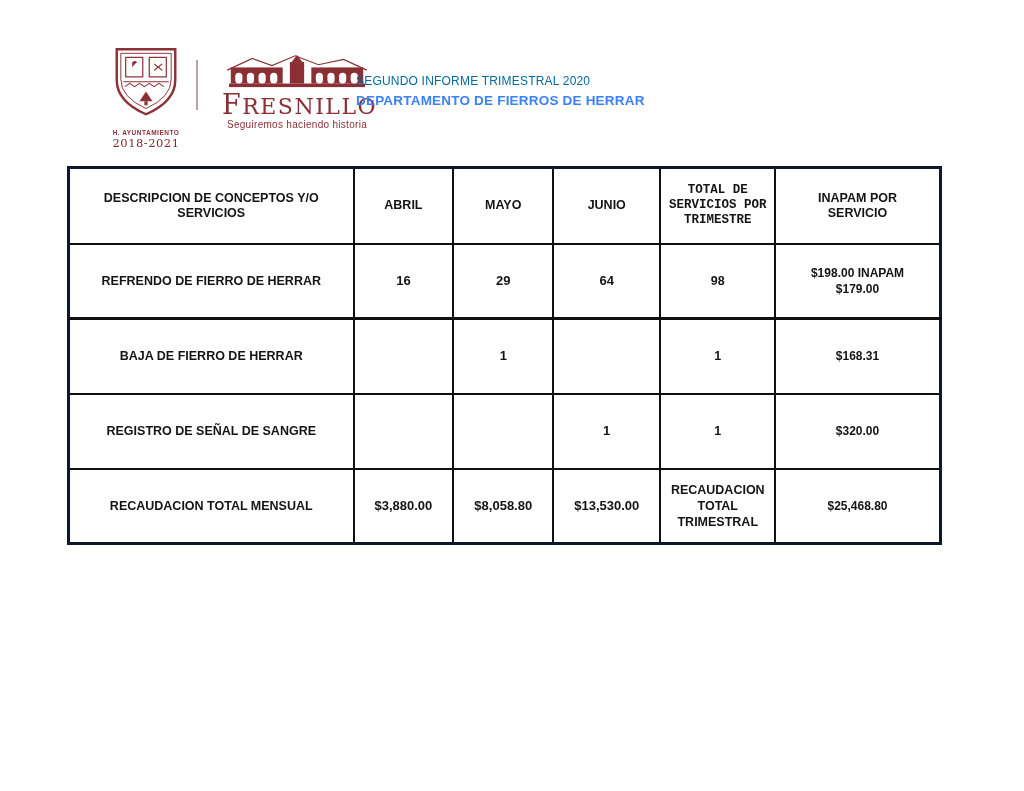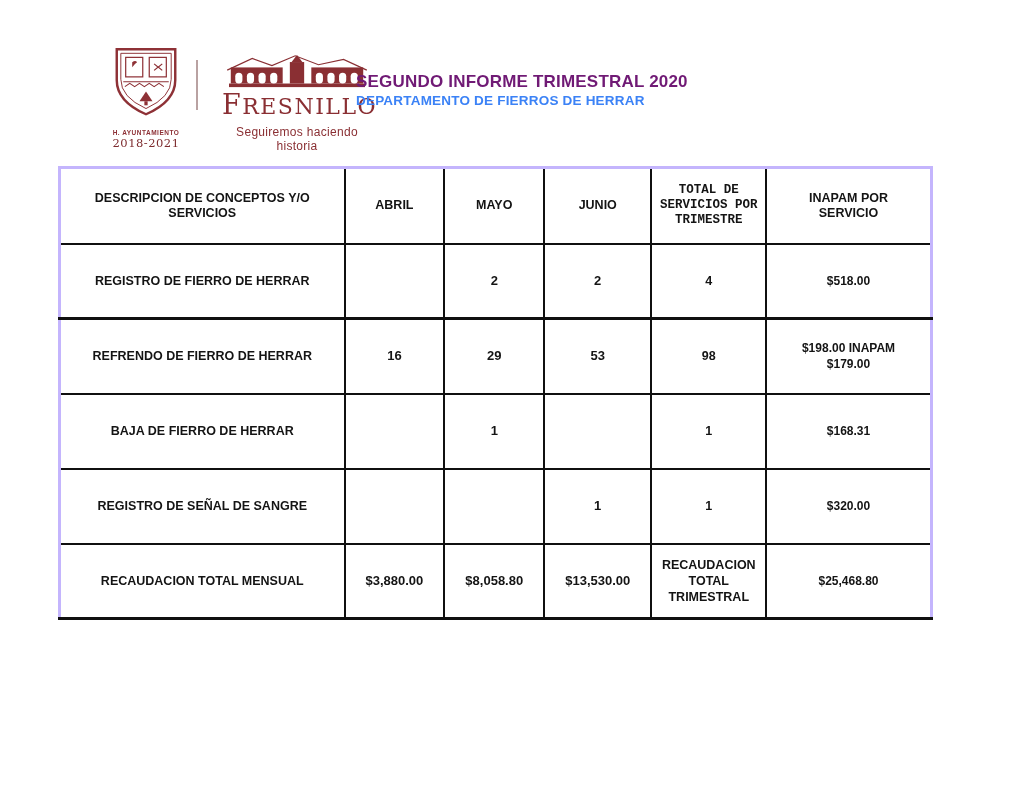--- a/index.html
+++ b/index.html
@@ -7,28 +7,28 @@
         font-family:"Liberation Sans", sans-serif;}
 
   
   .crest{position:absolute;left:90px;top:46px;width:112px;text-align:center;}
   .crest-caption{font-size:6.5px;letter-spacing:.5px;color:#8e3136;font-weight:bold;margin-top:1px;}
   .crest-years{font-family:"DejaVu Serif", serif;font-size:11.5px;font-weight:normal;color:#7d2b2e;letter-spacing:.5px;}
   .header-divider{position:absolute;left:196px;top:60px;width:2px;height:50px;background:#b9a2a2;}
   .logo{position:absolute;left:222px;top:54px;width:150px;text-align:center;}
   .logo-word{font-family:"DejaVu Serif", serif;font-size:22px;line-height:1;color:#8a2f33;letter-spacing:1.5px;margin-top:-1px;}
   .logo-word::first-letter{font-size:27px;}
-  .logo-tagline{font-size:12px;color:#8a2f33;margin-top:7px;letter-spacing:.3px;}
+  .logo-tagline{font-size:10px;color:#8a2f33;margin-top:1px;letter-spacing:.3px;}
   .titles{position:absolute;left:356px;top:72px;line-height:19px;letter-spacing:.2px;}
-  .title-1{font-size:17px;font-weight:bold;color:#701a75;}
+  .title-1{font-size:12px;font-weight:normal;color:#0369a1;}
   .title-2{font-size:13.5px;font-weight:bold;color:#3b82f6;}
 
   
-  table.report{position:absolute;left:58px;top:166px;border-collapse:collapse;table-layout:fixed;
-               border:3px solid #c4b5fd;}
+  table.report{position:absolute;left:67px;top:166px;border-collapse:collapse;table-layout:fixed;
+               border:3px solid #0f172a;}
   .report th,.report td{border:2px solid #101010;text-align:center;vertical-align:middle;
                font-weight:bold;color:#141414;padding:2px 20px;overflow:hidden;}
   .report thead tr{height:76px;}
   .report tbody tr{height:75px;}
   .report th{font-size:12.5px;line-height:15px;}
   .report td{font-size:13px;line-height:16px;}
   th.c-desc{padding:0 26px;}
   th.c-total{padding:0 6px;font-family:Liberation Mono, monospace;}
   td.c-desc{font-size:12.5px;}
   td.c-costo{font-size:12px;}
@@ -100,32 +100,24 @@
         <th class="c-desc">DESCRIPCION DE CONCEPTOS Y/O SERVICIOS</th>
         <th>ABRIL</th>
         <th>MAYO</th>
         <th>JUNIO</th>
         <th class="c-total">TOTAL DE SERVICIOS POR TRIMESTRE</th>
         <th>INAPAM POR SERVICIO</th>
       </tr>
     </thead>
     <tbody>
       <tr>
-        <td class="c-desc">REGISTRO DE FIERRO DE HERRAR</td>
-        <td></td>
-        <td>2</td>
-        <td>2</td>
-        <td class="c-total">4</td>
-        <td class="c-costo">$518.00</td>
-      </tr>
-      <tr>
         <td class="c-desc">REFRENDO DE FIERRO DE HERRAR</td>
         <td>16</td>
         <td>29</td>
-        <td>53</td>
+        <td>64</td>
         <td class="c-total">98</td>
         <td class="c-costo">$198.00 INAPAM $179.00</td>
       </tr>
       <tr>
         <td class="c-desc">BAJA DE FIERRO DE HERRAR</td>
         <td></td>
         <td>1</td>
         <td></td>
         <td class="c-total">1</td>
         <td class="c-costo">$168.31</td>

